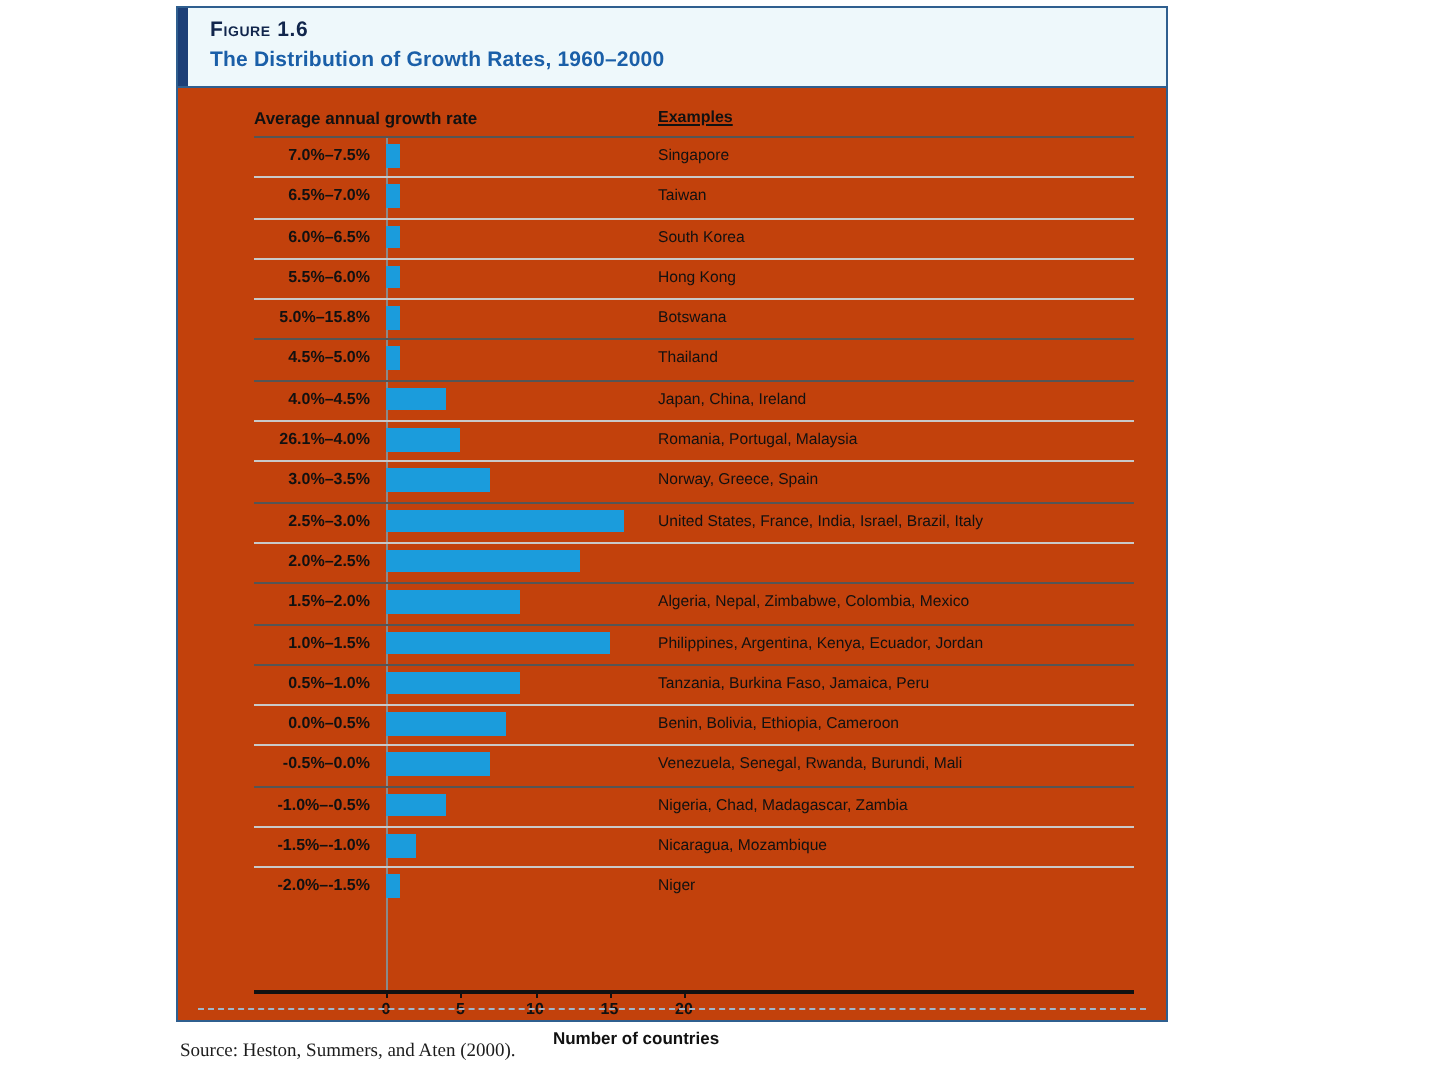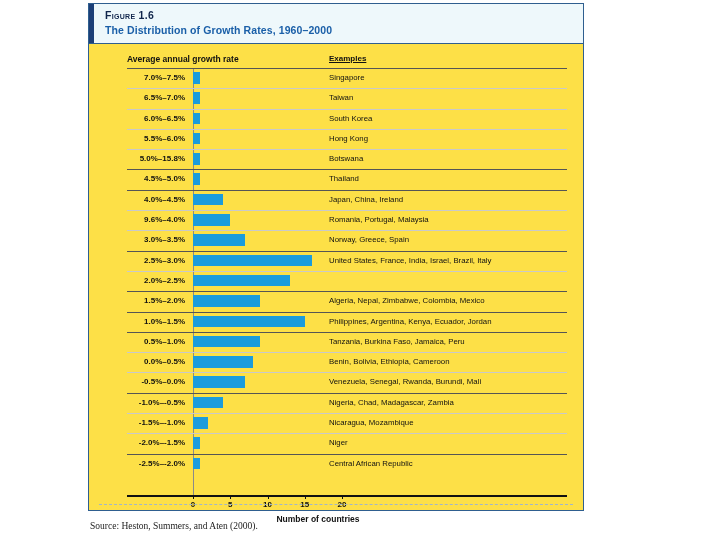--- a/index.html
+++ b/index.html
@@ -63,21 +63,21 @@
     letter-spacing: 0.1px;
   }
 
   
   #chart-body {
     position: absolute;
     left: 0;
     top: 40px;
     right: 0;
     bottom: 0;
-    background: #fde047;
+    background: #c2410c;
   }
 
   #axis-title {
     position: absolute;
     left: 38px;
     top: 10px;
     font-size: 8.5px;
     font-weight: bold;
     color: #111111;
   }
@@ -281,21 +281,21 @@
         <div class="row">
           <div class="row-sep sep-dark"></div>
           <div class="ylabel">4.0%–4.5%</div>
           <div class="bar-track">
             <div class="bar" title="4" style="width: 29.8px; background: rgb(27, 156, 220);"></div>
           </div>
           <div class="example">Japan, China, Ireland</div>
         </div>
         <div class="row">
           <div class="row-sep sep-light"></div>
-          <div class="ylabel">9.6%–4.0%</div>
+          <div class="ylabel">26.1%–4.0%</div>
           <div class="bar-track">
             <div class="bar" title="5" style="width: 37.25px; background: rgb(27, 156, 220);"></div>
           </div>
           <div class="example">Romania, Portugal, Malaysia</div>
         </div>
         <div class="row">
           <div class="row-sep sep-light"></div>
           <div class="ylabel">3.0%–3.5%</div>
           <div class="bar-track">
             <div class="bar" title="7" style="width: 52.15px; background: rgb(27, 156, 220);"></div>
@@ -373,28 +373,20 @@
           </div>
           <div class="example">Nicaragua, Mozambique</div>
         </div>
         <div class="row">
           <div class="row-sep sep-light"></div>
           <div class="ylabel">-2.0%–-1.5%</div>
           <div class="bar-track">
             <div class="bar" title="1" style="width: 7.45px; background: rgb(27, 156, 220);"></div>
           </div>
           <div class="example">Niger</div>
-        </div>
-        <div class="row">
-          <div class="row-sep sep-dark"></div>
-          <div class="ylabel">-2.5%–-2.0%</div>
-          <div class="bar-track">
-            <div class="bar" title="1" style="width: 7.45px; background: rgb(27, 156, 220);"></div>
-          </div>
-          <div class="example">Central African Republic</div>
         </div>
       </div>
 
     <div id="xaxis-line"></div>
     <div id="xticks-container">
         <div class="xtick" style="left: 104px;"></div>
         <div class="xticklabel" style="left: 104px;">0</div>
         <div class="xtick" style="left: 141.25px;"></div>
         <div class="xticklabel" style="left: 141.25px;">5</div>
         <div class="xtick" style="left: 178.5px;"></div>

